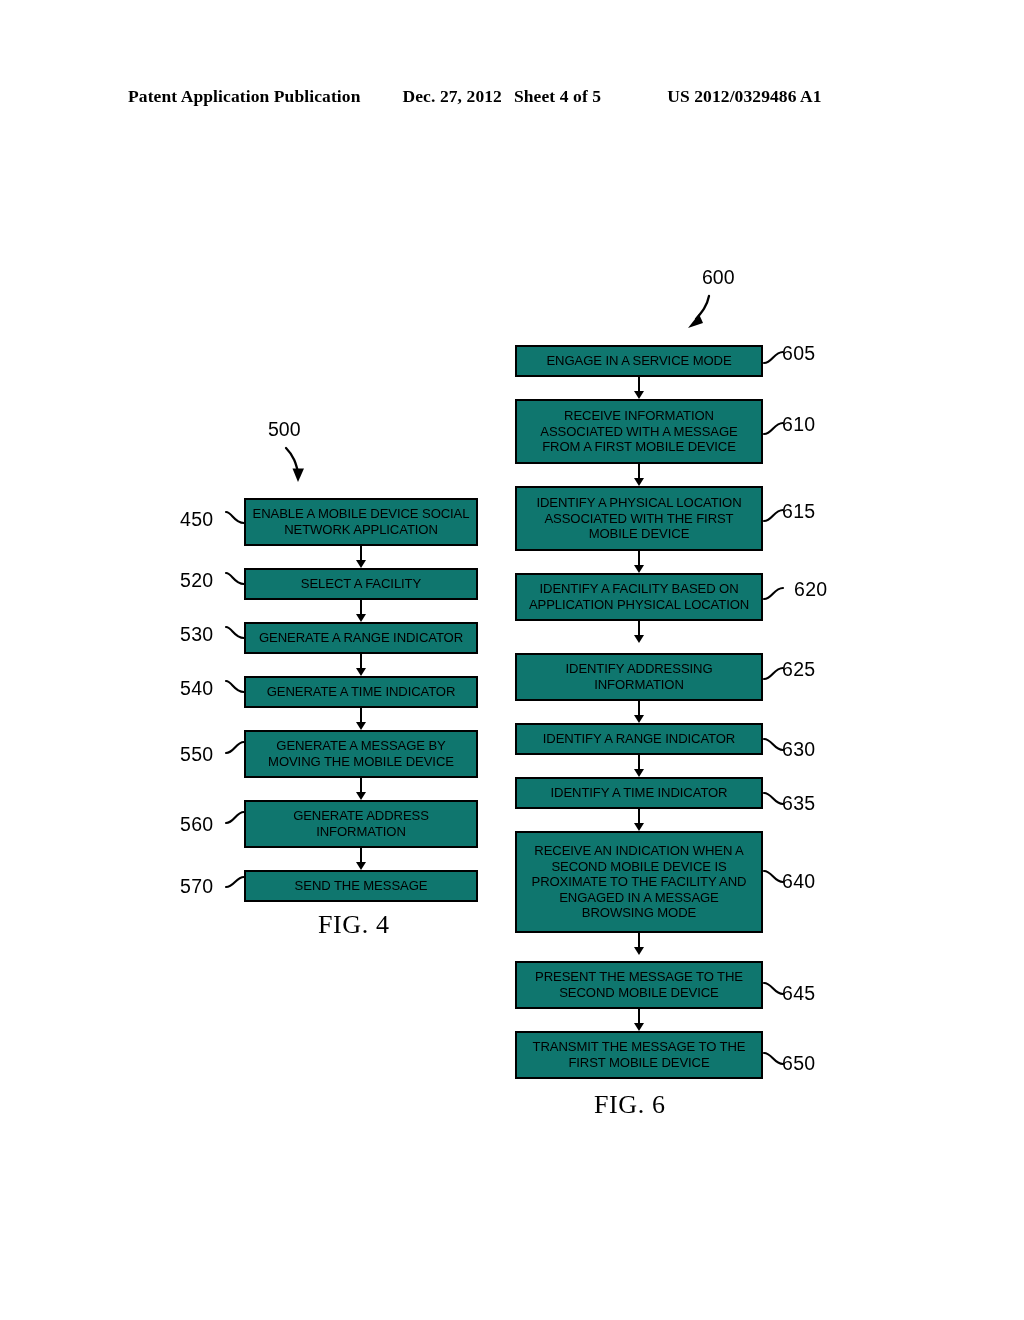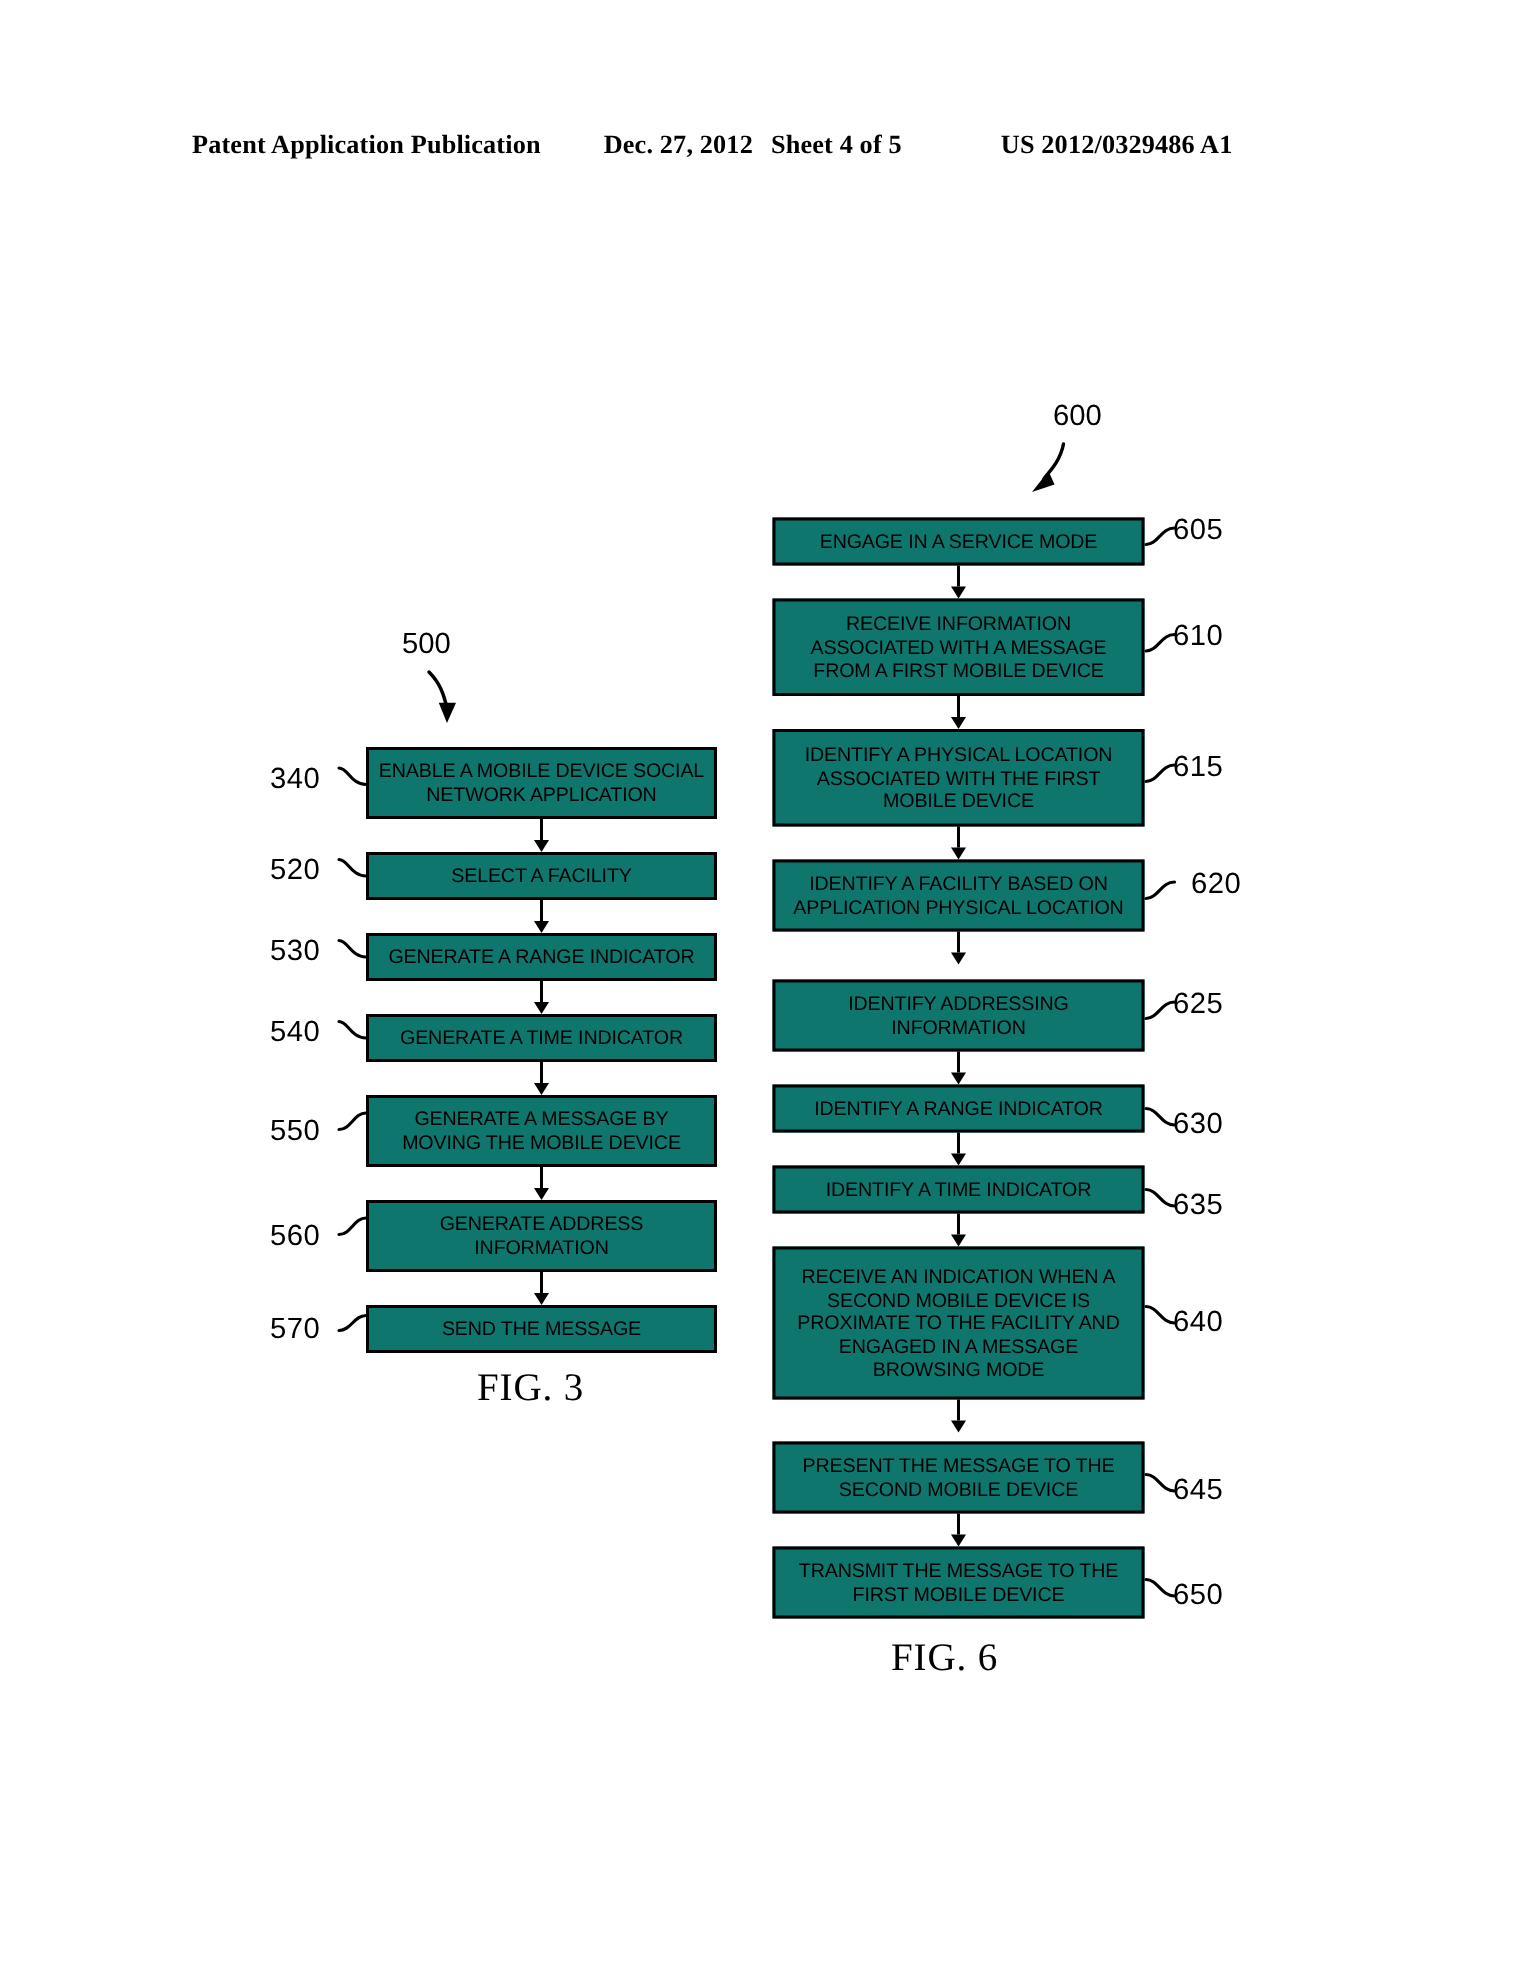--- a/index.html
+++ b/index.html
@@ -123,21 +123,21 @@
 
   <div class="fig-id" style="left:88px; top:20px;">500</div>
   <svg class="fig-id-arrow" style="left:100px; top:44px;" width="50" height="50" viewBox="0 0 50 50">
     <path d="M6,4 C14,12 16,20 18,28" stroke="#000" stroke-width="2.3" fill="none" stroke-linecap="round"></path>
     <path d="M18,38 L12.5,24.5 L24,24.5 Z" fill="#000"></path>
   </svg>
 
   <div class="flow-box" style="left:64px; top:98px; width:234px; height:48px;">
     <span class="box-text">ENABLE A MOBILE DEVICE SOCIAL NETWORK APPLICATION</span>
   </div>
-  <div class="ref-num" style="left:0px; top:110px;">340</div>
+  <div class="ref-num" style="left:0px; top:110px;">450</div>
   <svg class="leader" style="left:45px; top:106px;" width="26" height="26" viewBox="0 0 26 26">
     <path d="M1,6 C7,6 9,17 19,17" stroke="#000" stroke-width="2.1" fill="none" stroke-linecap="round"></path>
   </svg>
   <div class="connector" style="left:175px; top:146px; height:22px;">
     <div class="stem" style="height:14px;"></div>
       <div class="head"></div>
   </div>
 
   <div class="flow-box" style="left:64px; top:168px; width:234px; height:32px;">
     <span class="box-text">SELECT A FACILITY</span>
@@ -200,21 +200,21 @@
   </div>
 
   <div class="flow-box" style="left:64px; top:470px; width:234px; height:32px;">
     <span class="box-text">SEND THE MESSAGE</span>
   </div>
   <div class="ref-num" style="left:0px; top:477px;">570</div>
   <svg class="leader" style="left:45px; top:469px;" width="26" height="26" viewBox="0 0 26 26">
     <path d="M1,18 C9,18 11,8 19,8" stroke="#000" stroke-width="2.1" fill="none" stroke-linecap="round"></path>
   </svg>
 
-  <div class="fig-caption" style="left:138px; top:510px;">FIG. 3</div>
+  <div class="fig-caption" style="left:138px; top:510px;">FIG. 4</div>
 </div>
 
 <div class="figure" id="figure-6">
 
   <div class="fig-id" style="left:212px; top:18px;">600</div>
   <svg class="fig-id-arrow" style="left:188px; top:42px;" width="50" height="50" viewBox="0 0 50 50">
     <path d="M31,4 C29,14 24,20 18,27" stroke="#000" stroke-width="2.3" fill="none" stroke-linecap="round"></path>
     <path d="M10,36 L21,22 L25,31 Z" fill="#000"></path>
   </svg>
 

